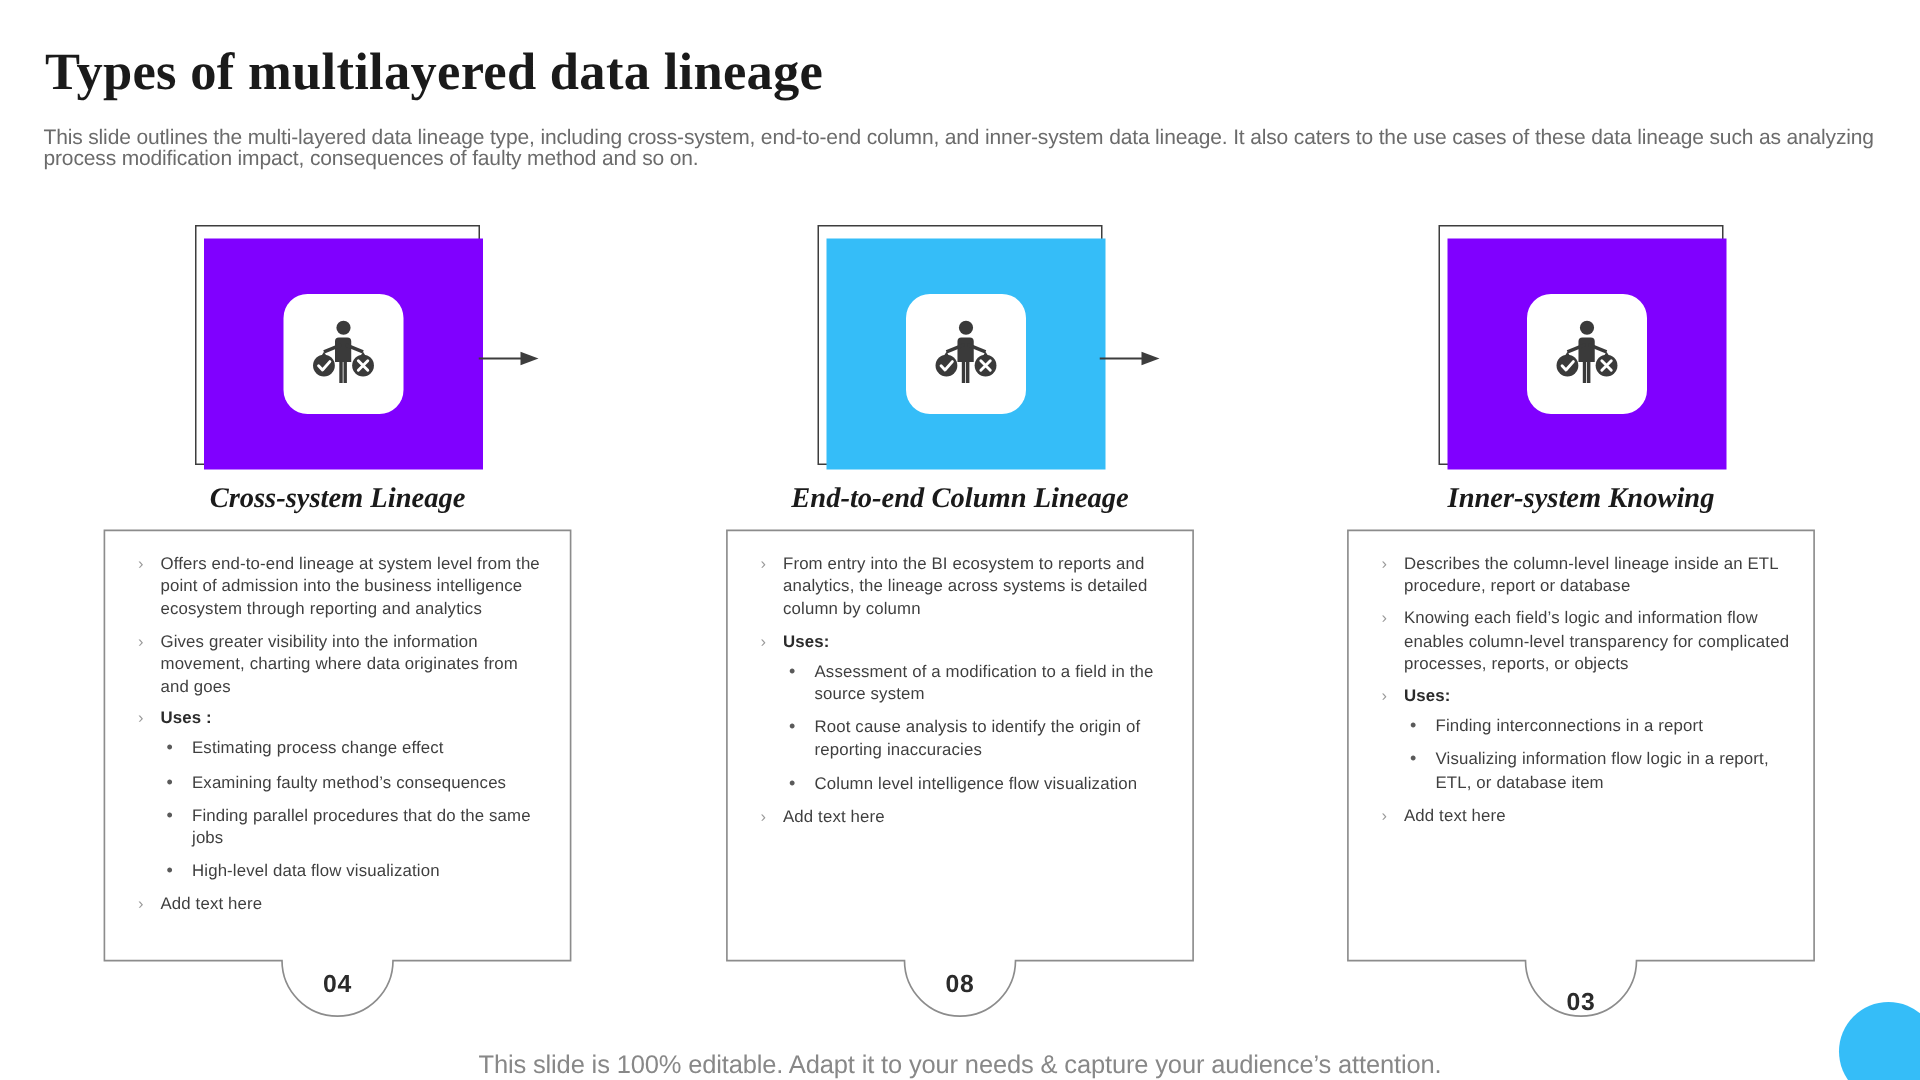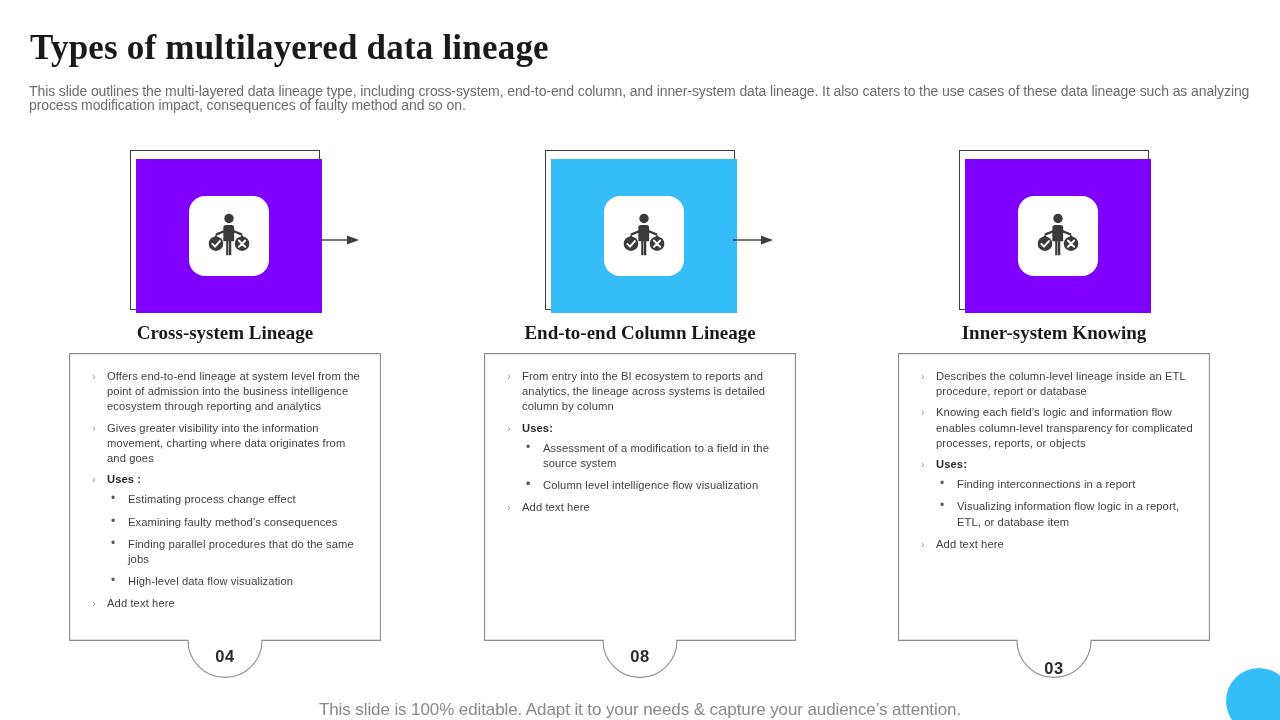--- a/index.html
+++ b/index.html
@@ -90,20 +90,21 @@
 
   
   .card-heading {
     margin-top: 12px;
     text-align: center;
     font-family: "Liberation Serif", serif;
     font-size: 19px;
     font-weight: 700;
     color: #1a1a1a;
     white-space: nowrap;
+    font-style: italic;
   }
 
   
   .card-wrap {
     position: relative;
     margin-top: 9px;
   }
   .card-svg {
     position: absolute;
     left: 0;
@@ -272,21 +273,21 @@
     <div class="card-heading">End-to-end Column Lineage</div>
     <div class="card-wrap" id="card-2">
       <svg class="card-svg" width="312" height="333" viewBox="0 0 312 333">
         <path d="M0.6,0.6 H311.4 V287.4 H193 A37,37 0 0 1 119,287.4 H0.6 Z" fill="#ffffff" stroke="#8c8c8c" stroke-width="1.1"></path>
       </svg>
       <div class="card-body">
         <ul class="lvl1">
           <li><span class="chev">›</span><span class="txt">From entry into the BI ecosystem to reports and analytics, the lineage across systems is detailed column by column</span></li>
           <li class="bold"><span class="chev">›</span><span class="txt">Uses:</span><ul class="lvl2">
               <li><span class="dot">•</span><span>Assessment of a modification to a field in the source system</span></li>
-              <li><span class="dot">•</span></li>
+              <li><span class="dot">•</span><span>Root cause analysis to identify the origin of reporting inaccuracies</span></li>
               <li><span class="dot">•</span><span>Column level intelligence flow visualization</span></li>
             </ul></li>
           <li><span class="chev">›</span><span class="txt">Add text here</span></li>
         </ul>
       </div>
       <div class="num-badge" style="top: 294px;">08</div>
     </div>
   </div>
 <div class="column" id="column-3">
     <div class="icon-frame">

